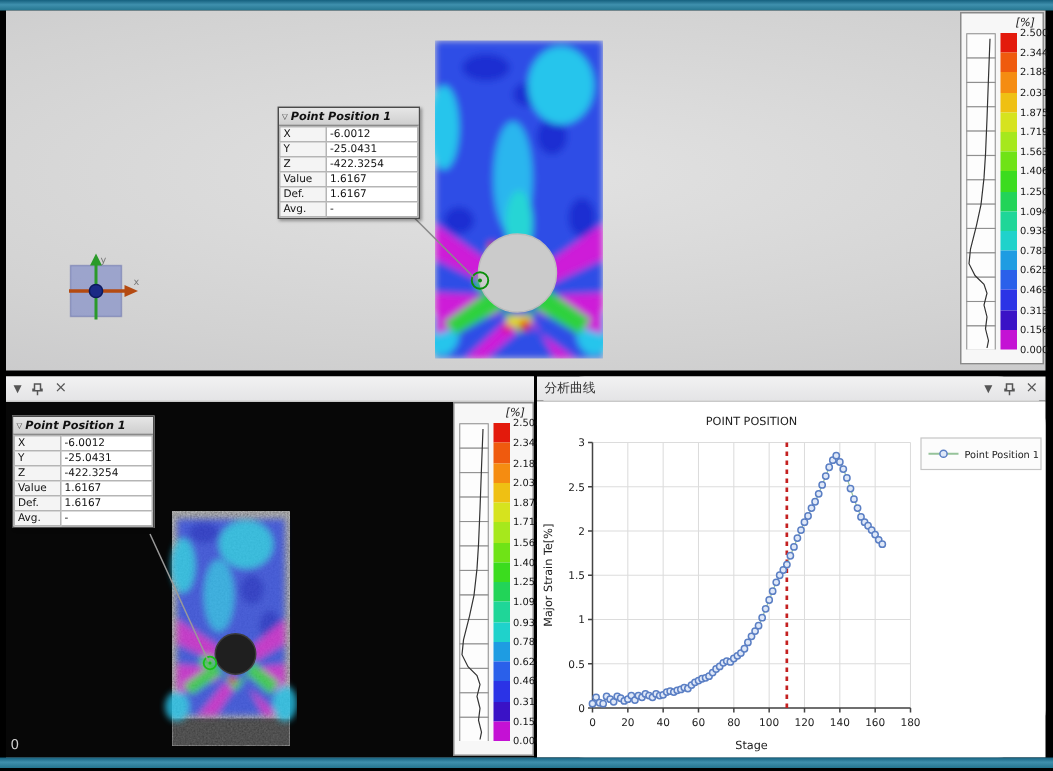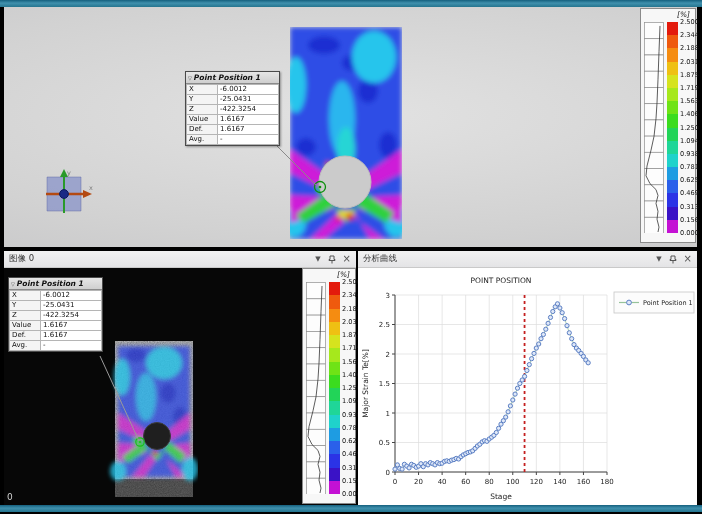--- a/index.html
+++ b/index.html
@@ -209,21 +209,20 @@
       <div class="cb-label" style="top:167.3px">0.625</div>
       <div class="cb-label" style="top:180.4px">0.469</div>
       <div class="cb-label" style="top:193.6px">0.313</div>
       <div class="cb-label" style="top:206.8px">0.156</div>
       <div class="cb-label" style="top:220.0px">0.000</div>
     </div>
 </div>
 
 <div id="panel-image" class="dockpanel">
   <div class="titlebar">
-    <span class="tb-title">图像 0</span>
     <span class="tb-icons">
       <span class="tb-ic">▼</span>
       <svg width="8" height="9" viewBox="0 0 8 9">
           <path d="M2 1h4v3.5h1v1H1v-1h1zM4 5.5v3" stroke="#555" stroke-width="1" fill="none"></path>
         </svg>
       <span class="tb-ic close">×</span>
     </span>
   </div>
   <div id="image-content" class="panel-content">
 

